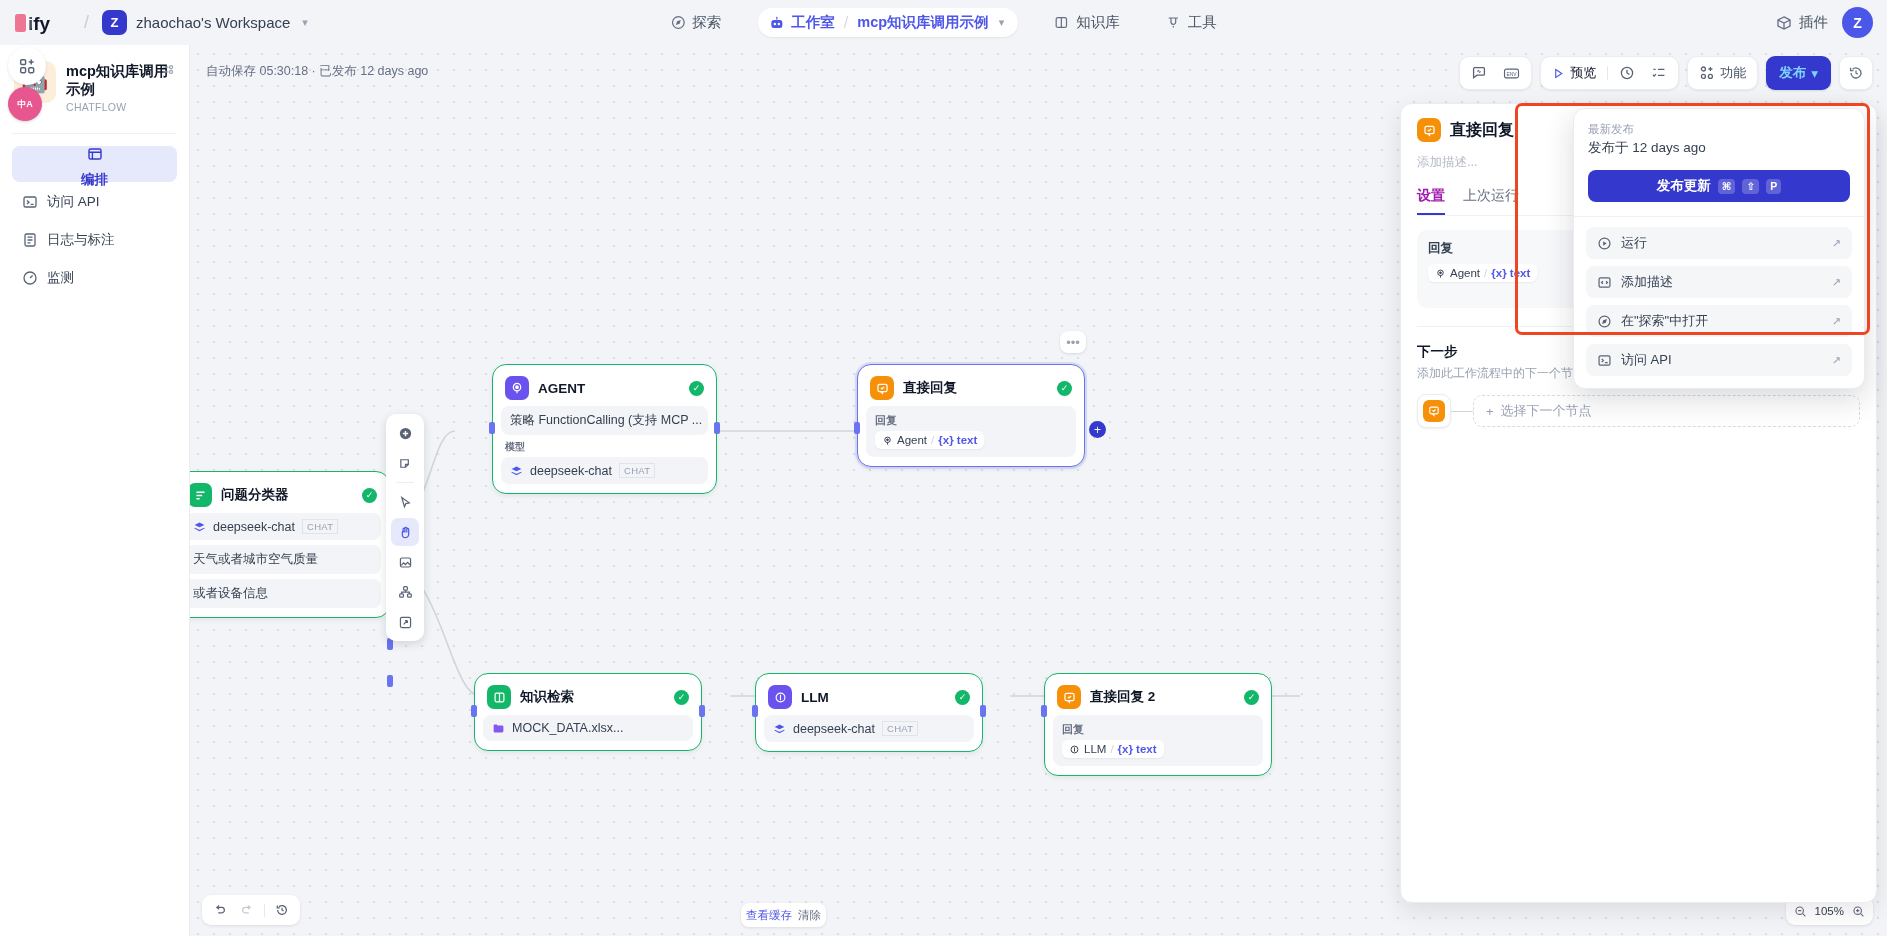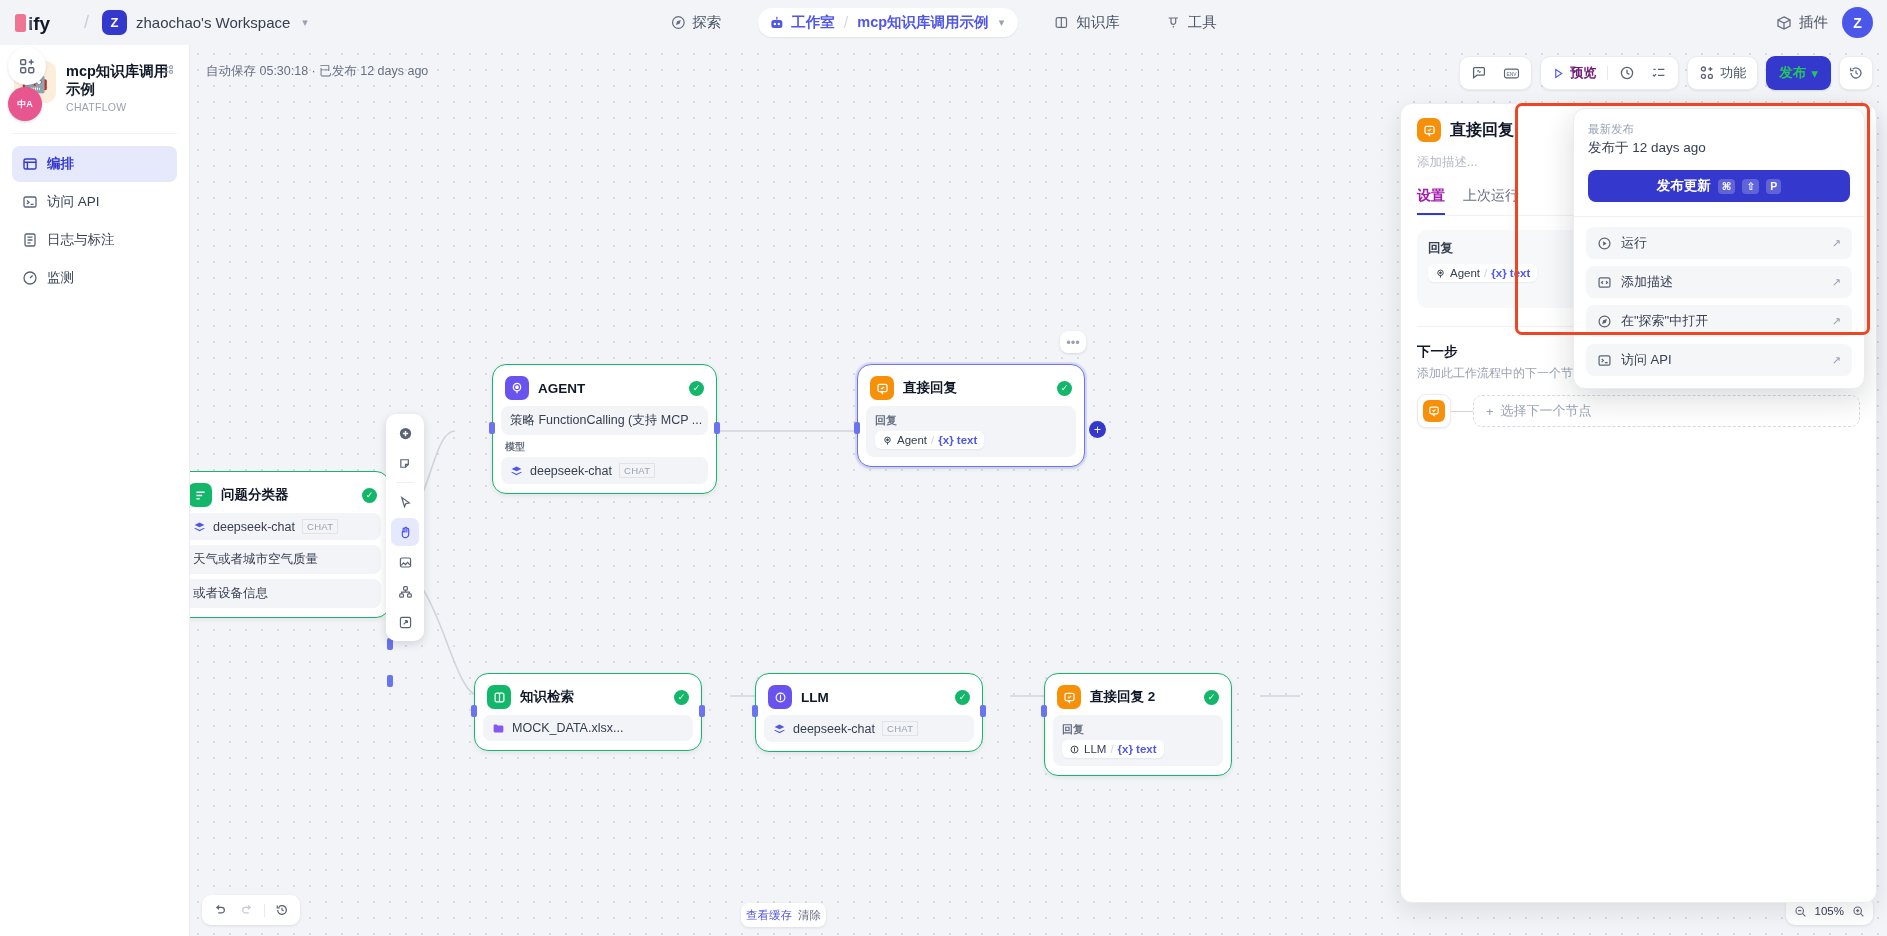--- a/index.html
+++ b/index.html
@@ -86,21 +86,21 @@
     background: #e8568f; color: #fff; display: flex; align-items: center; justify-content: center;
     font-size: 9px; font-weight: 700; line-height: 9px; flex-direction: column;
     box-shadow: 0 1px 3px rgba(16,24,40,.18);
   }
   .side-sep { height: 1px; background: #f0f1f4; margin: 20px 0 12px; }
   .side-item {
     display: flex; align-items: center; gap: 9px;
     height: 36px; padding: 0 10px; border-radius: 8px;
     font-size: 13.5px; color: #354052; cursor: pointer; margin-bottom: 2px;
   }
-  .side-item.active { background: #e6e8fb; color: #3538cd; font-weight: 600; }
+  .side-item.active { background: #e6e8fb; color: #3538cd; font-weight: 600; flex-direction: column; }
   .side-item .ico { width: 16px; height: 16px; display:flex;align-items:center;justify-content:center; flex:none;}
 
   
   .canvas {
     position: absolute; top: 46px; left: 190px; width: 1697px; height: 891px;
     background-color: #f2f4f7;
     background-image: radial-gradient(#d8dce5 1px, transparent 1px);
     background-size: 16px 16px;
     overflow: hidden;
   }
@@ -116,24 +116,24 @@
   .tb-group {
     background: #fff; border-radius: 10px; box-shadow: 0 1px 2px rgba(16,24,40,.08);
     border: .5px solid #eaecf0;
     display: flex; align-items: center; height: 34px; padding: 0 4px; gap: 2px;
   }
   .tb-btn {
     height: 28px; min-width: 28px; border-radius: 7px;
     display: flex; align-items: center; justify-content: center; gap: 5px;
     font-size: 13px; color: #495464; padding: 0 7px; cursor: pointer;
   }
-  .tb-btn.accent { color: #701a75; font-weight: 700; }
+  .tb-btn.accent { color: #0f172a; font-weight: 400; }
   .tb-vline { width: 1px; height: 14px; background: #e6e8ee; margin: 0 2px; }
   .publish-btn {
-    background: #3538cd; color: #22c55e; border-radius: 9px; height: 34px;
+    background: #3538cd; color: #7dd3fc; border-radius: 9px; height: 34px;
     display: flex; align-items: center; gap: 5px; padding: 0 13px;
     font-size: 13.5px; font-weight: 600; cursor: pointer;
     box-shadow: 0 1px 2px rgba(16,24,40,.12);
   }
   .tb-solo {
     width: 34px; height: 34px; border-radius: 9px; background: #fff;
     border: .5px solid #eaecf0; box-shadow: 0 1px 2px rgba(16,24,40,.08);
     display: flex; align-items: center; justify-content: center; color: #676f83; cursor: pointer;
   }
 
@@ -604,21 +604,21 @@
               <path d="M2 10l6 3 6-3" stroke="#4f57e8" stroke-width="1.3" fill="none"></path>
             </svg>
         </span>
         <span>deepseek-chat</span>
         <span class="chip">CHAT</span>
       </div>
       <div class="port l" style="top:37px;"></div>
       <div class="port r" style="top:37px;"></div>
     </div>
 
-    <div class="node" style="left:854px; top:627px; width:188px;">
+    <div class="node" style="left:854px; top:627px; width:228px;">
       <div class="node-head">
         <div class="node-ico ico-answer">
           <svg width="13" height="13" viewBox="0 0 16 16" fill="none" stroke="#fff" stroke-width="1.5">
             <rect x="2.4" y="2.8" width="11.2" height="9" rx="2"></rect>
               <path d="M5.6 11.8 8 14v-2.2"></path>
               <path d="M6 7.2 7.4 8.6 10 6"></path>
           </svg>
         </div>
         <div class="node-title">直接回复 2</div>
         <div class="node-check">✓</div>

